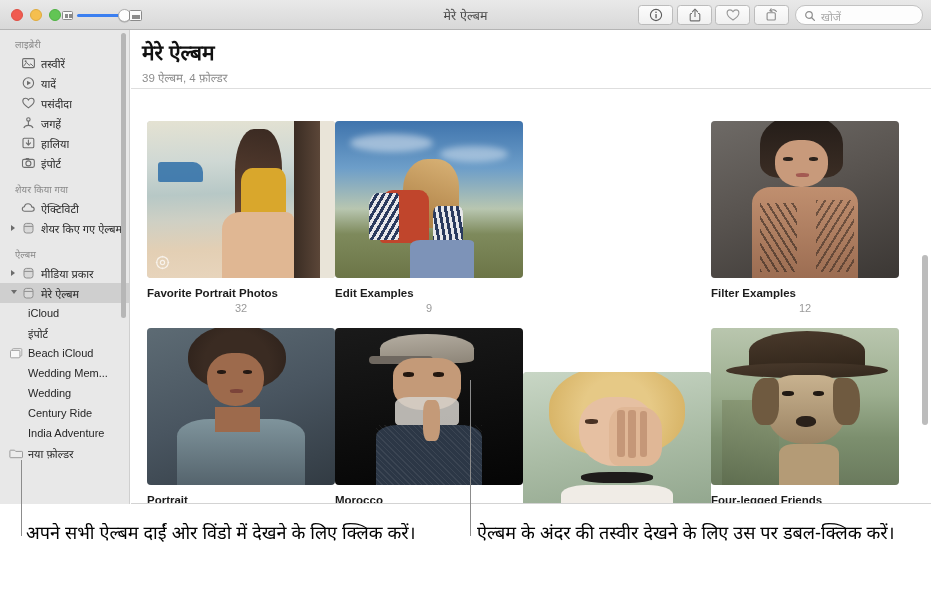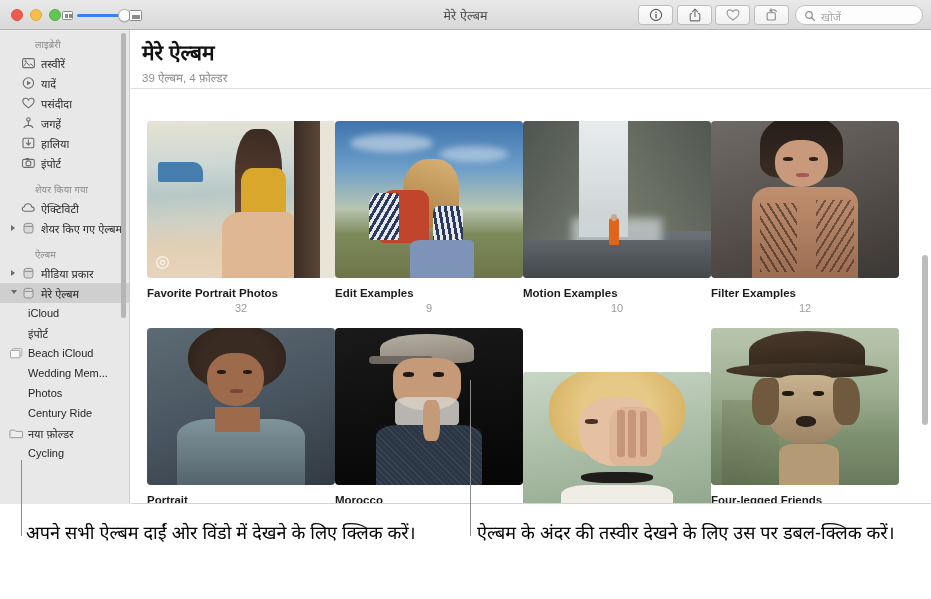--- a/index.html
+++ b/index.html
@@ -83,23 +83,22 @@
 
   
   #sidebar {
     position: absolute; left: 0; top: 30px;
     width: 130px; height: 474px;
     background: #e8e8e8;
     border-right: 1px solid #cfcfcf;
     overflow: hidden;
   }
   .sb-header {
-    font-size: 9.5px; color: #8b8b8b; padding-left: 6px;
+    font-size: 9.5px; color: #8b8b8b; padding-left: 15px;
     letter-spacing: .1px;
-    margin-left: 29px;
   }
   .sb-row {
     position: relative;
     height: 20px; display: flex; align-items: center;
     font-size: 11px; color: #262626;
     padding-left: 9px;
   }
   .sb-row.selected { background: #cfcfcf; }
   .sb-row .disc {
     width: 11px; height: 11px; flex: 0 0 11px;
@@ -379,36 +378,36 @@
         <rect x="1.5" y="4.4" width="9.4" height="7.4" rx=".9" fill="#f7f7f7" stroke="#9b9b9b" stroke-width=".9"></rect>
             </svg></span>
           <span class="lbl">Beach iCloud</span>
         </div>
         <div class="sb-row indent">
           <span class="ic"><span class="photo-swatch" style="background:linear-gradient(150deg, #b2a79a 0%, #8e8e8e 55%, #b2a79a 100%);"></span></span>
           <span class="lbl">Wedding Mem...</span>
         </div>
         <div class="sb-row indent">
           <span class="ic"><span class="photo-swatch" style="background:linear-gradient(150deg, #9aa890 0%, #8e8e8e 55%, #9aa890 100%);"></span></span>
-          <span class="lbl">Photos</span>
+          <span class="lbl">Wedding</span>
         </div>
         <div class="sb-row indent">
           <span class="ic"><span class="photo-swatch" style="background:linear-gradient(150deg, #8fa3b5 0%, #8e8e8e 55%, #8fa3b5 100%);"></span></span>
           <span class="lbl">Century Ride</span>
         </div>
         <div class="sb-row indent">
+          <span class="ic"><span class="photo-swatch" style="background:linear-gradient(150deg, #d4761f 0%, #8e8e8e 55%, #d4761f 100%);"></span></span>
+          <span class="lbl">India Adventure</span>
+        </div>
+        <div class="sb-row indent">
           <span class="ic"><svg width="15" height="14" viewBox="0 0 15 14">
               <path d="M1.6 4.2 H5.6 L6.7 5.4 H12.8 a.7 .7 0 0 1 .7 .7 V11 a.7 .7 0 0 1 -.7 .7
         H1.6 a.7 .7 0 0 1 -.7 -.7 V4.9 a.7 .7 0 0 1 .7 -.7 Z" fill="#ececec" stroke="#9b9b9b" stroke-width="1"></path>
             </svg></span>
           <span class="lbl">नया फ़ोल्डर</span>
-        </div>
-        <div class="sb-row indent">
-          <span class="ic"><span class="photo-swatch" style="background:linear-gradient(150deg, #7d8b95 0%, #8e8e8e 55%, #7d8b95 100%);"></span></span>
-          <span class="lbl">Cycling</span>
         </div>
         <div class="sb-row indent"></div>
       </div>
     <div id="sb-scroll"></div>
   </div>
 
   <div id="content">
     <div id="page-title">मेरे ऐल्बम</div>
     <div id="page-sub">39 ऐल्बम, 4 फ़ोल्डर</div>
     <div id="hdr-rule"></div>
@@ -447,34 +446,20 @@
      <div style="position:absolute;left:56%;top:16%;width:36%;height:10%;background:rgba(255,255,255,.4);border-radius:50%;filter:blur(3px);"></div>
      <div style="position:absolute;left:36%;top:24%;width:30%;height:44%;background:linear-gradient(200deg,#d9b377,#a8793e);border-radius:44% 40% 26% 26%;"></div>
      <div style="position:absolute;left:24%;top:44%;width:26%;height:34%;background:#c0452c;border-radius:28% 20% 8% 8%;"></div>
      <div style="position:absolute;left:18%;top:46%;width:16%;height:30%;background:repeating-linear-gradient(120deg,#2a3a5e 0 3px,#e7e7ea 3px 6px);border-radius:30% 10% 6% 6%;"></div>
      <div style="position:absolute;left:52%;top:54%;width:16%;height:28%;background:repeating-linear-gradient(80deg,#2a3a5e 0 3px,#e7e7ea 3px 6px);border-radius:18%;"></div>
      <div style="position:absolute;left:40%;top:76%;width:34%;height:24%;background:#7d93b8;border-radius:16% 8% 0 0;"></div>
           </div>
           <div class="name">Edit Examples</div>
           <div class="count">9</div>
         </div>
-        <div class="album" style="left: 392px; top: 32px;">
-          <div class="thumb">
-     <div class="grad" style="background:linear-gradient(180deg,#9aa2a6 0%,#8f979c 40%,#6e757a 66%,#555b5f 100%);"></div>
-     <div style="position:absolute;left:30%;top:0;width:26%;height:74%;background:linear-gradient(180deg,#eef1f2,#cfd6d8);opacity:.93;"></div>
-     <div style="position:absolute;left:0;top:0;width:30%;height:76%;background:linear-gradient(120deg,#4e5450,#6f7569);"></div>
-     <div style="position:absolute;left:56%;top:0;width:44%;height:70%;background:linear-gradient(240deg,#525852,#757a6b);"></div>
-     <div style="position:absolute;left:26%;top:62%;width:48%;height:18%;background:#cfd7da;opacity:.7;filter:blur(4px);"></div>
-     <div style="position:absolute;left:0;top:76%;width:100%;height:24%;background:linear-gradient(180deg,#5e6468,#43484b);"></div>
-     <div style="position:absolute;left:45.5%;top:62%;width:5.5%;height:17%;background:#e0641c;border-radius:3px 3px 1px 1px;"></div>
-     <div style="position:absolute;left:46.8%;top:59%;width:3%;height:4.4%;background:#c9a98d;border-radius:50%;"></div>
-          </div>
-          <div class="name">Motion Examples</div>
-          <div class="count">10</div>
-        </div>
         <div class="album" style="left: 580px; top: 32px;">
           <div class="thumb">
      <div class="grad" style="background:linear-gradient(160deg,#6e6a66 0%,#595450 45%,#3b3734 100%);"></div>
      <div style="position:absolute;left:26%;top:-4%;width:44%;height:40%;background:linear-gradient(180deg,#231c18,#3b2d24);border-radius:46% 46% 24% 24%;"></div>
      <div style="position:absolute;left:34%;top:12%;width:28%;height:30%;background:#c89a7b;border-radius:44% 44% 48% 48%;"></div>
      <div style="position:absolute;left:38.5%;top:23%;width:5%;height:2.6%;background:#2b221c;border-radius:40%;"></div>
      <div style="position:absolute;left:52%;top:23%;width:5%;height:2.6%;background:#2b221c;border-radius:40%;"></div>
      <div style="position:absolute;left:45%;top:33%;width:7%;height:2.4%;background:#a35a52;border-radius:40%;"></div>
      <div style="position:absolute;left:22%;top:42%;width:56%;height:58%;background:linear-gradient(180deg,#c08f6f,#9c6d52);border-radius:18% 18% 0 0;"></div>
      <div style="position:absolute;left:26%;top:52%;width:20%;height:44%;background:repeating-linear-gradient(58deg,rgba(40,30,25,.55) 0 2px,transparent 2px 7px);"></div>

